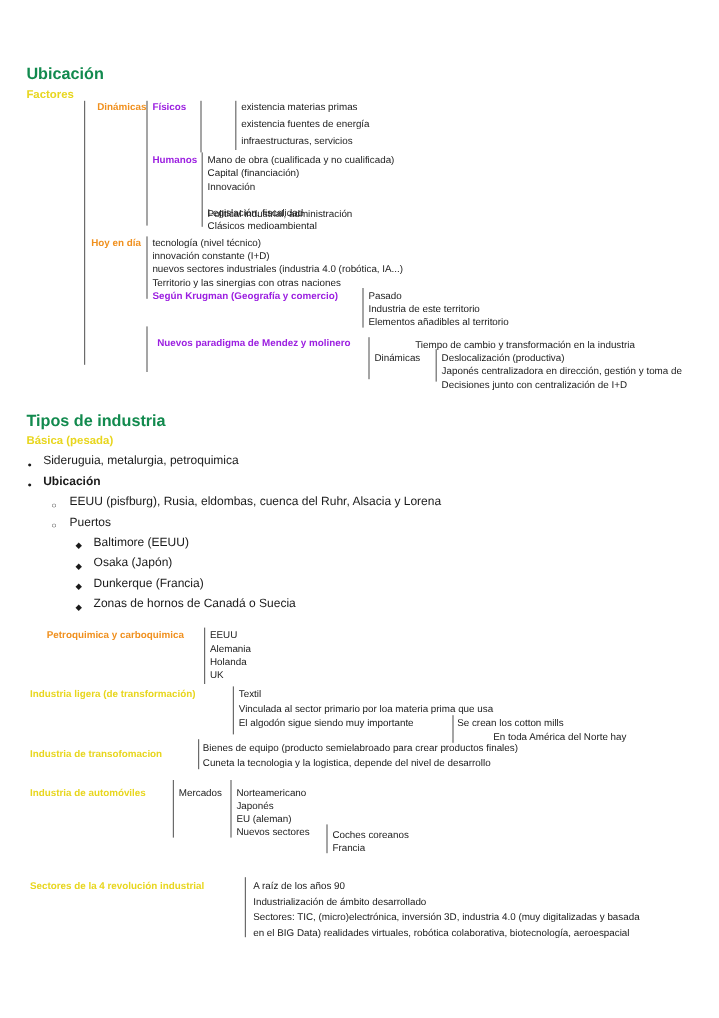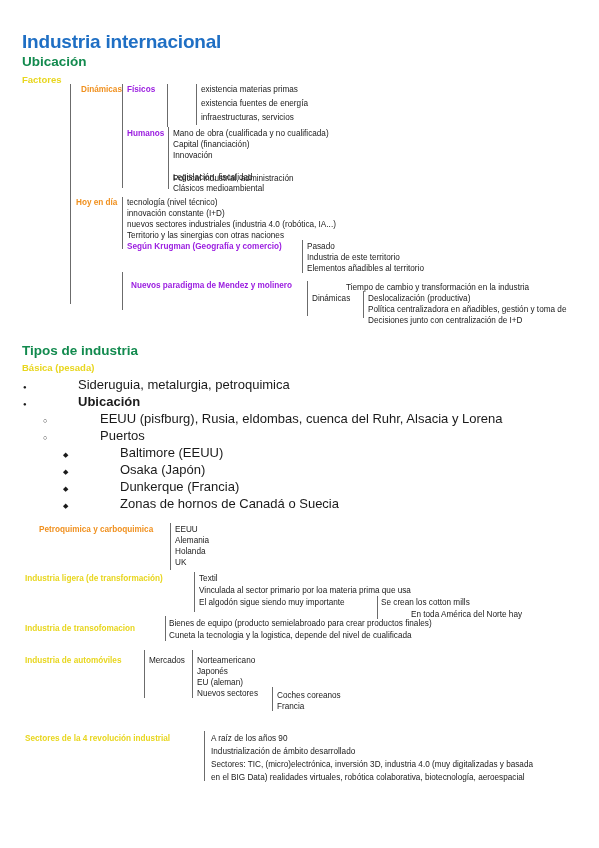--- a/index.html
+++ b/index.html
@@ -79,42 +79,40 @@
   .vline {
     position: absolute;
     width: 1px;
     background: #6b6b6b;
   }
 
   
   .blist { position: absolute; }
   .brow {
     position: absolute;
-    font-size: 13px;
+    font-size: 10px;
     line-height: 12px;
     color: #1a1a1a;
     white-space: nowrap;
-    margin-left: 42px;
   }
   .bullet {
     position: absolute;
     font-size: 8px;
     color: #1a1a1a;
     line-height: 12px;
   }
   .bullet.disc::before { content: "\25CF"; font-size: 6px; }
   .bullet.circ::before { content: "\25CB"; font-size: 7px; }
   .bullet.diam::before { content: "\25C6"; font-size: 7px; }
 </style>
 </head>
 <body>
 
 <div class="page">
 
-  <div class="doc-title">Industria internacional</div>
   <div class="h-green sub-ubicacion">Ubicación</div>
   <div class="lbl-factores">Factores</div>
 
   <div class="vline" style="left:70px; top:84px; height:220px;"></div>
   <div class="vline" style="left:122px; top:84px; height:104px;"></div>
   <div class="vline" style="left:167px; top:84px; height:43px;"></div>
   <div class="vline" style="left:196px; top:84px; height:41px;"></div>
   <div class="vline" style="left:168px; top:127px; height:62px;"></div>
   <div class="vline" style="left:122px; top:197px; height:52px;"></div>
   <div class="vline" style="left:302px; top:240px; height:33px;"></div>
@@ -145,21 +143,21 @@
 
   <div class="t purple" style="left:127px; top:241px;">Según Krugman (Geografía y comercio)</div>
   <div class="t" style="left:307px; top:241px;">Pasado</div>
   <div class="t" style="left:307px; top:252px;">Industria de este territorio</div>
   <div class="t" style="left:307px; top:263px;">Elementos añadibles al territorio</div>
 
   <div class="t purple" style="left:131px; top:280px;">Nuevos paradigma de Mendez y molinero</div>
   <div class="t" style="left:312px; top:282px;margin-left:34px;">Tiempo de cambio y transformación en la industria</div>
   <div class="t" style="left:312px; top:293px;">Dinámicas</div>
   <div class="t" style="left:368px; top:293px;">Deslocalización (productiva)</div>
-  <div class="t" style="left:368px; top:304px;">Política centralizadora en añadibles, gestión y toma de</div>
+  <div class="t" style="left:368px; top:304px;">Japonés centralizadora en dirección, gestión y toma de</div>
   <div class="t" style="left:368px; top:315px;">Decisiones junto con centralización de I+D</div>
 
   <div class="h-green h-tipos">Tipos de industria</div>
   <div class="lbl-basica">Básica (pesada)</div>
 
   <div class="blist">
     <span class="bullet disc" style="left:23px; top:381px;"></span>
     <span class="brow" style="left:36px; top:379px;">Sideruguia, metalurgia, petroquimica</span>
 
     <span class="bullet disc" style="left:23px; top:398px;"></span>
@@ -196,21 +194,21 @@
   <div class="t" style="left:199px; top:573px;">Textil</div>
   <div class="t" style="left:199px; top:585px;">Vinculada al sector primario por loa materia prima que usa</div>
   <div class="t" style="left:199px; top:597px;">El algodón sigue siendo muy importante</div>
   <div class="vline" style="left:377px; top:596px; height:23px;"></div>
   <div class="t" style="left:381px; top:597px;">Se crean los cotton mills</div>
   <div class="t" style="left:381px; top:609px;padding-left:30px;">En toda América del Norte hay</div>
 
   <div class="t yellow" style="left:25px; top:623px;">Industria de transofomacion</div>
   <div class="vline" style="left:165px; top:616px; height:25px;"></div>
   <div class="t" style="left:169px; top:618px;">Bienes de equipo (producto semielabroado para crear productos finales)</div>
-  <div class="t" style="left:169px; top:630px;">Cuneta la tecnologia y la logistica, depende del nivel de cualificada</div>
+  <div class="t" style="left:169px; top:630px;">Cuneta la tecnologia y la logistica, depende del nivel de desarrollo</div>
 
   <div class="t yellow" style="left:25px; top:655px;">Industria de automóviles</div>
   <div class="vline" style="left:144px; top:650px; height:48px;"></div>
   <div class="t" style="left:149px; top:655px;">Mercados</div>
   <div class="vline" style="left:192px; top:650px; height:48px;"></div>
   <div class="t" style="left:197px; top:655px;">Norteamericano</div>
   <div class="t" style="left:197px; top:666px;">Japonés</div>
   <div class="t" style="left:197px; top:677px;">EU (aleman)</div>
   <div class="t" style="left:197px; top:688px;">Nuevos sectores</div>
   <div class="vline" style="left:272px; top:687px; height:24px;"></div>

